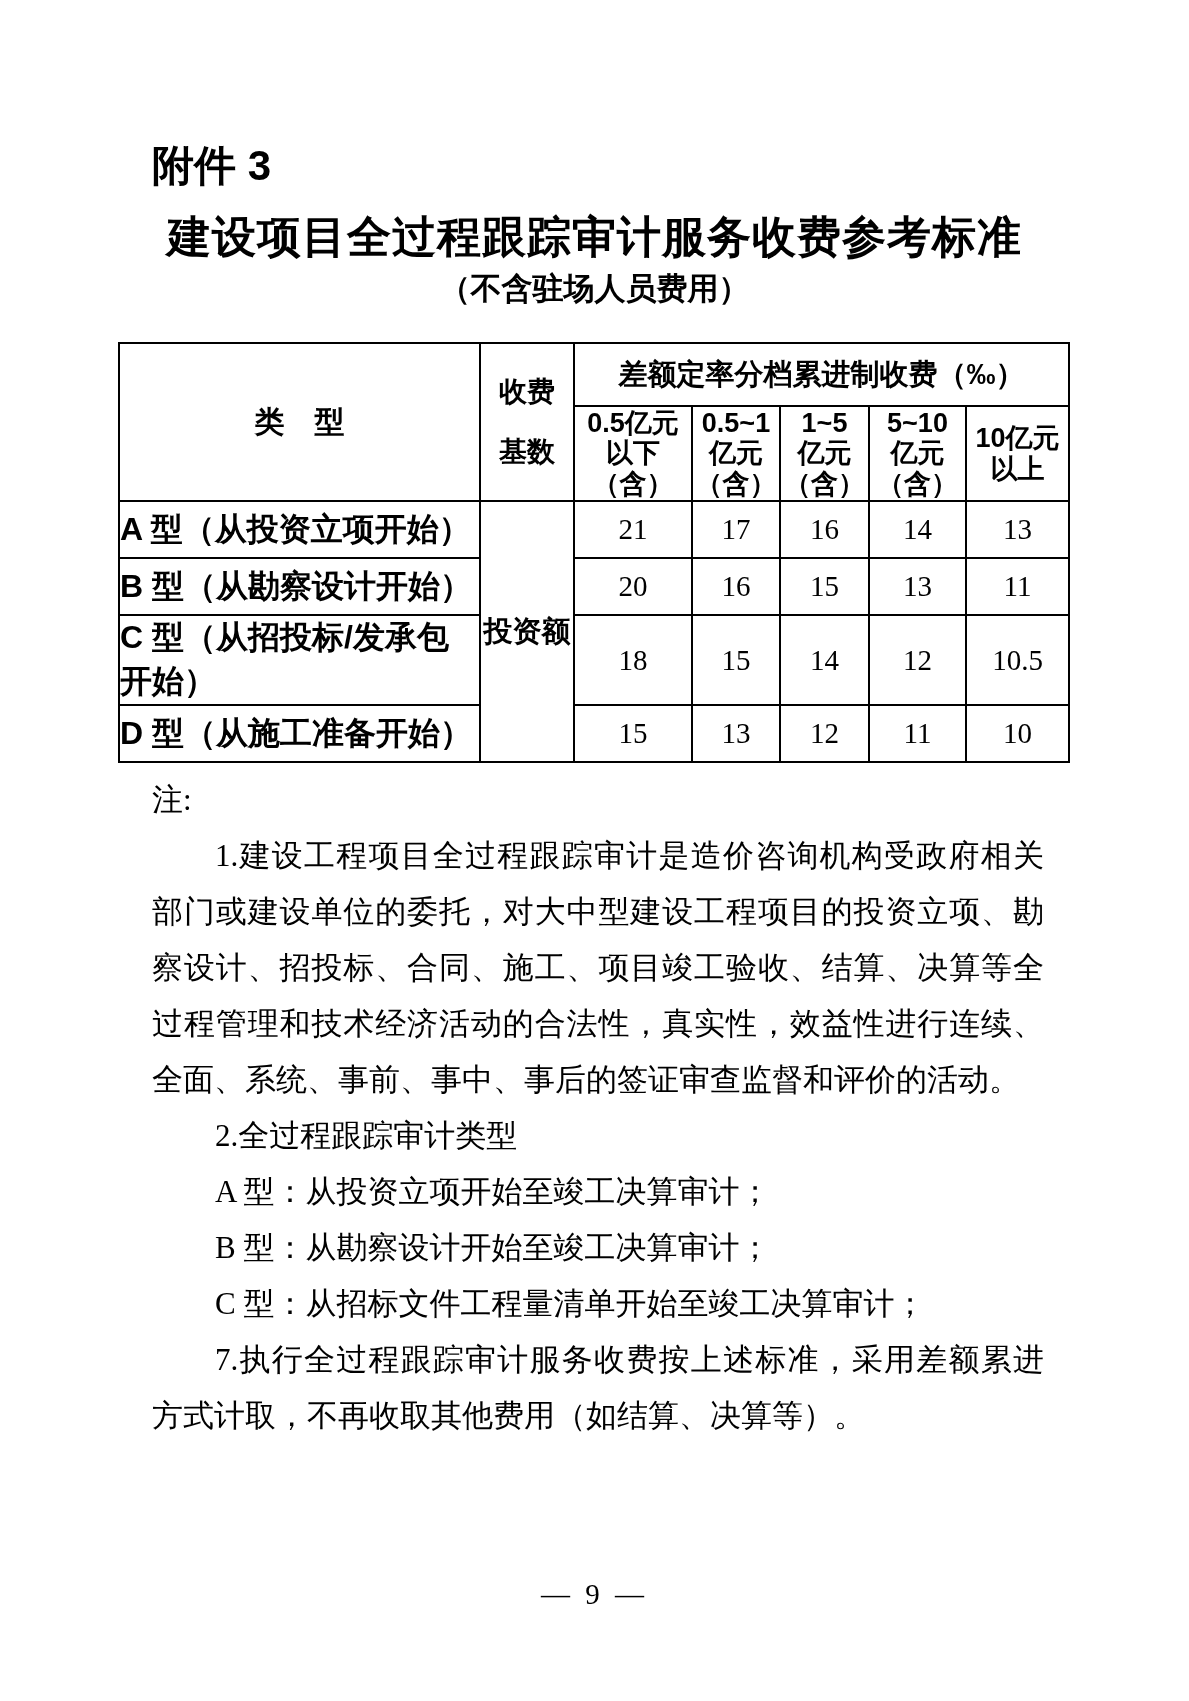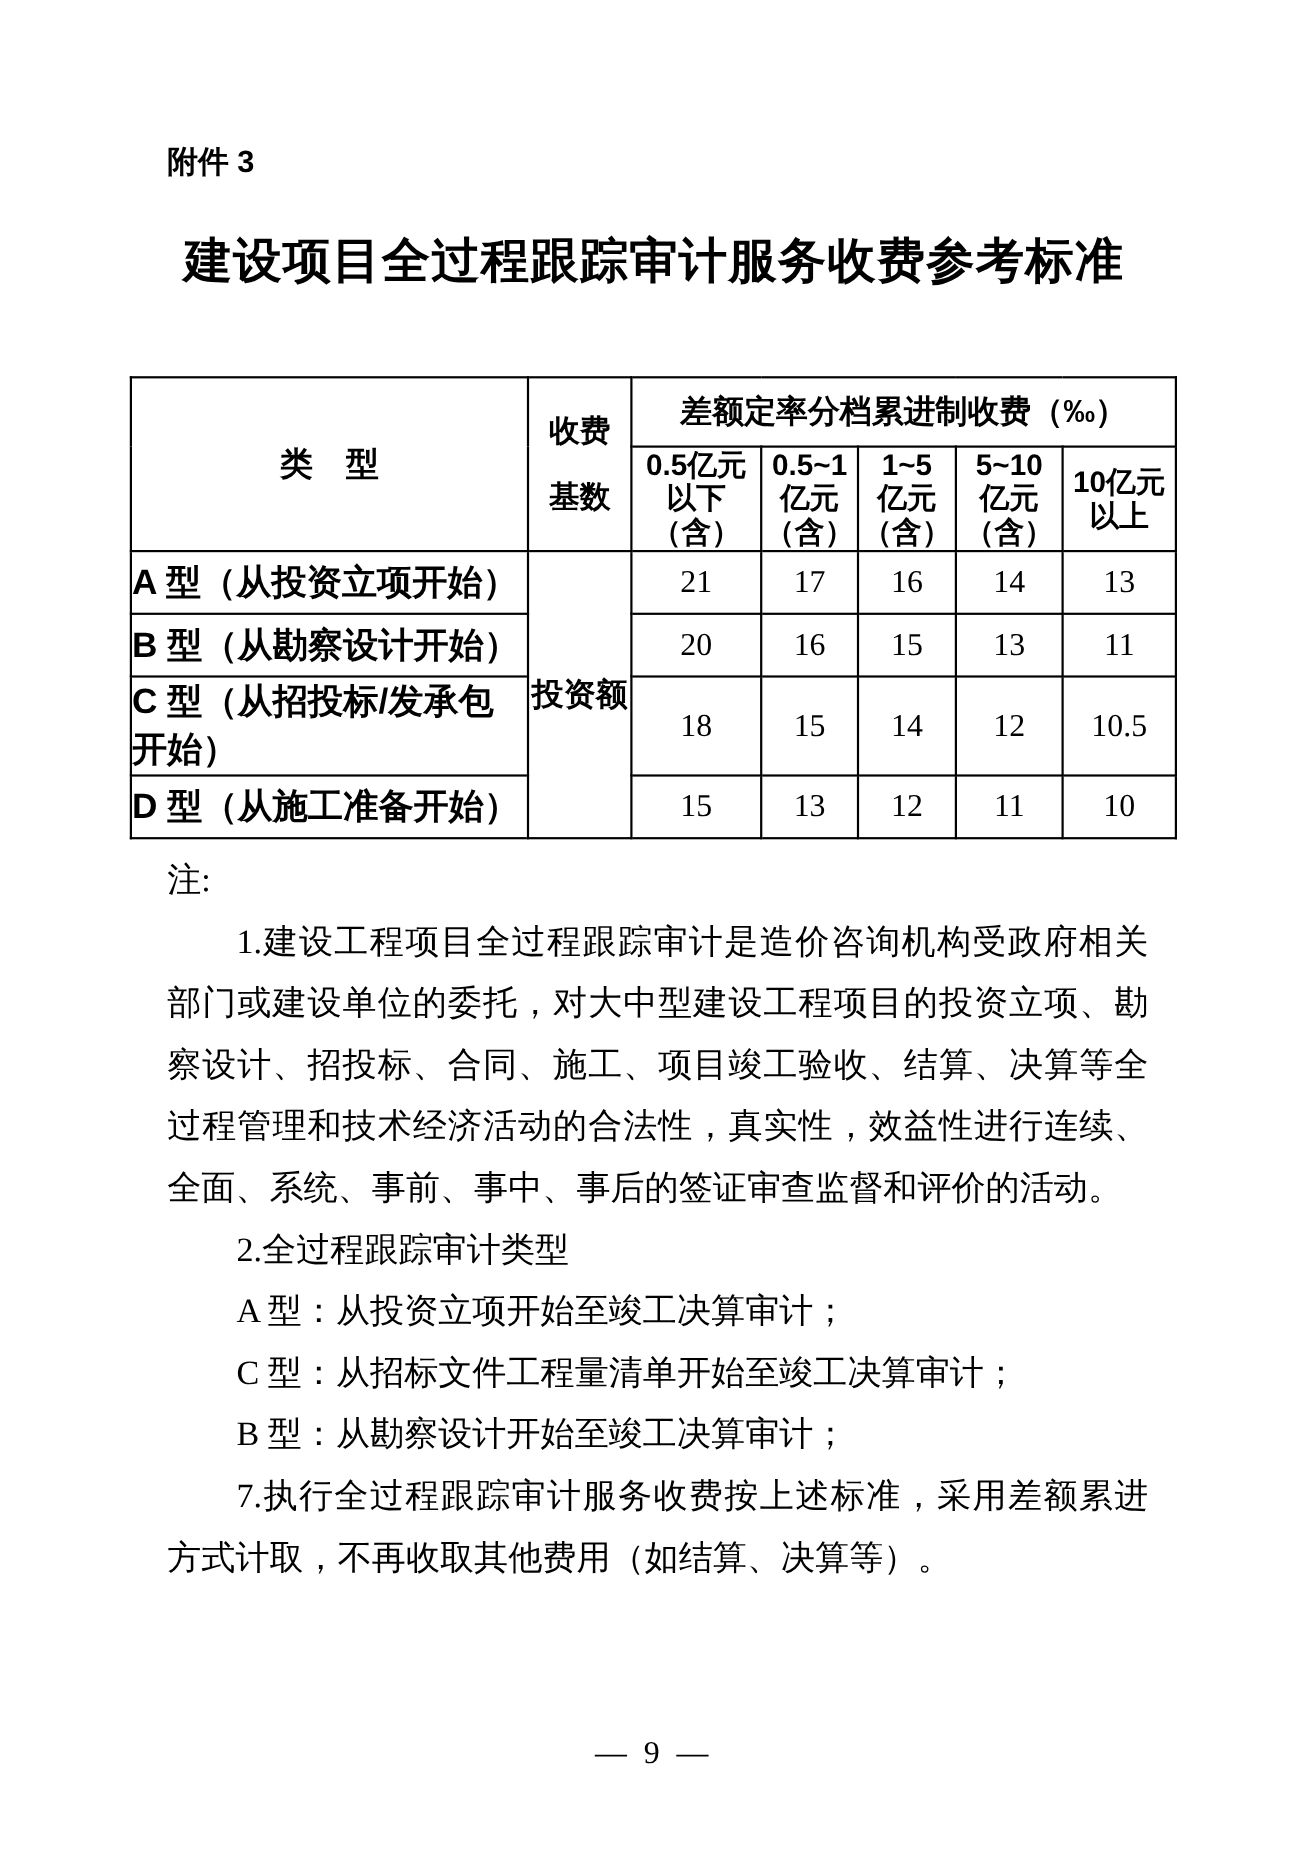--- a/index.html
+++ b/index.html
@@ -8,22 +8,22 @@
     width: 1189px;
     height: 1701px;
     background: #ffffff;
     color: #000000;
     font-family: "Liberation Serif", serif;
     overflow: hidden;
   }
   .attachment-label {
     position: absolute;
     left: 152px;
-    top: 128px;
-    font-size: 28px;
+    top: 138px;
+    font-size: 42px;
     font-weight: bold;
     font-family: "Liberation Sans", sans-serif;
   }
   .doc-title {
     position: absolute;
     left: 0;
     right: 0;
     top: 192px;
     margin: 16px;
     text-align: center;
@@ -110,20 +110,21 @@
 </style>
 </head>
 <body>
 
 <div class="page">
 
   <div class="attachment-label">附件 3</div>
 
   <h1 class="doc-title">建设项目全过程跟踪审计服务收费参考标准</h1>
 
+  <div class="doc-subtitle">（不含驻场人员费用）</div>
 
   <table class="fee-table">
     <colgroup>
       <col style="width:361px">
       <col style="width:94px">
       <col style="width:118px">
       <col style="width:88px">
       <col style="width:89px">
       <col style="width:97px">
       <col style="width:103px">
@@ -185,20 +186,20 @@
         <td class="fee-value">10</td>
       </tr>
     </tbody>
   </table>
 
   <div class="notes">
     <p class="notes-label">注:</p>
     <p>1.建设工程项目全过程跟踪审计是造价咨询机构受政府相关部门或建设单位的委托，对大中型建设工程项目的投资立项、勘察设计、招投标、合同、施工、项目竣工验收、结算、决算等全过程管理和技术经济活动的合法性，真实性，效益性进行连续、全面、系统、事前、事中、事后的签证审查监督和评价的活动。</p>
     <p>2.全过程跟踪审计类型</p>
     <p>A 型：从投资立项开始至竣工决算审计；</p>
+    <p>B 型：从勘察设计开始至竣工决算审计；</p>
     <p>C 型：从招标文件工程量清单开始至竣工决算审计；</p>
-    <p>B 型：从勘察设计开始至竣工决算审计；</p>
     <p>7.执行全过程跟踪审计服务收费按上述标准，采用差额累进方式计取，不再收取其他费用（如结算、决算等）。</p>
   </div>
 
   <div class="page-footer">— 9 —</div>
 
 </div>
 
 </body></html>

